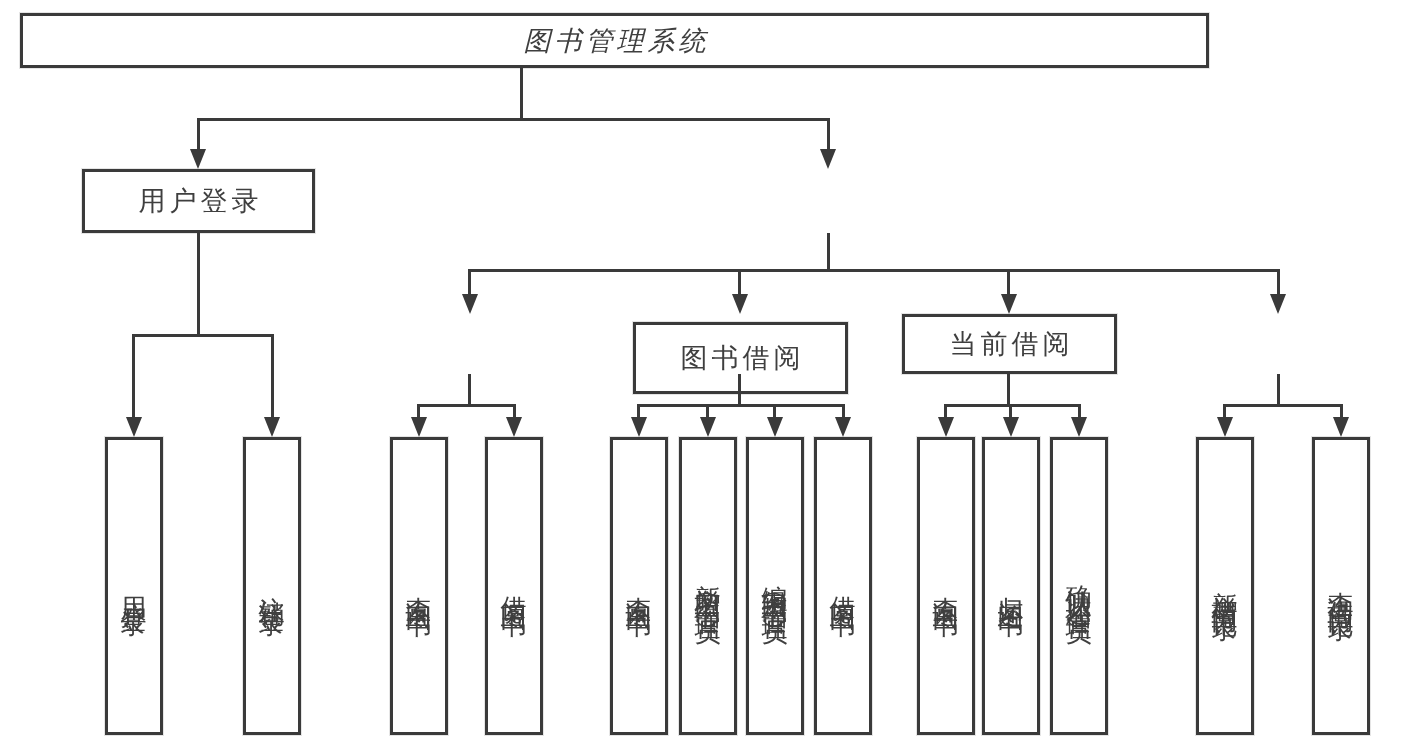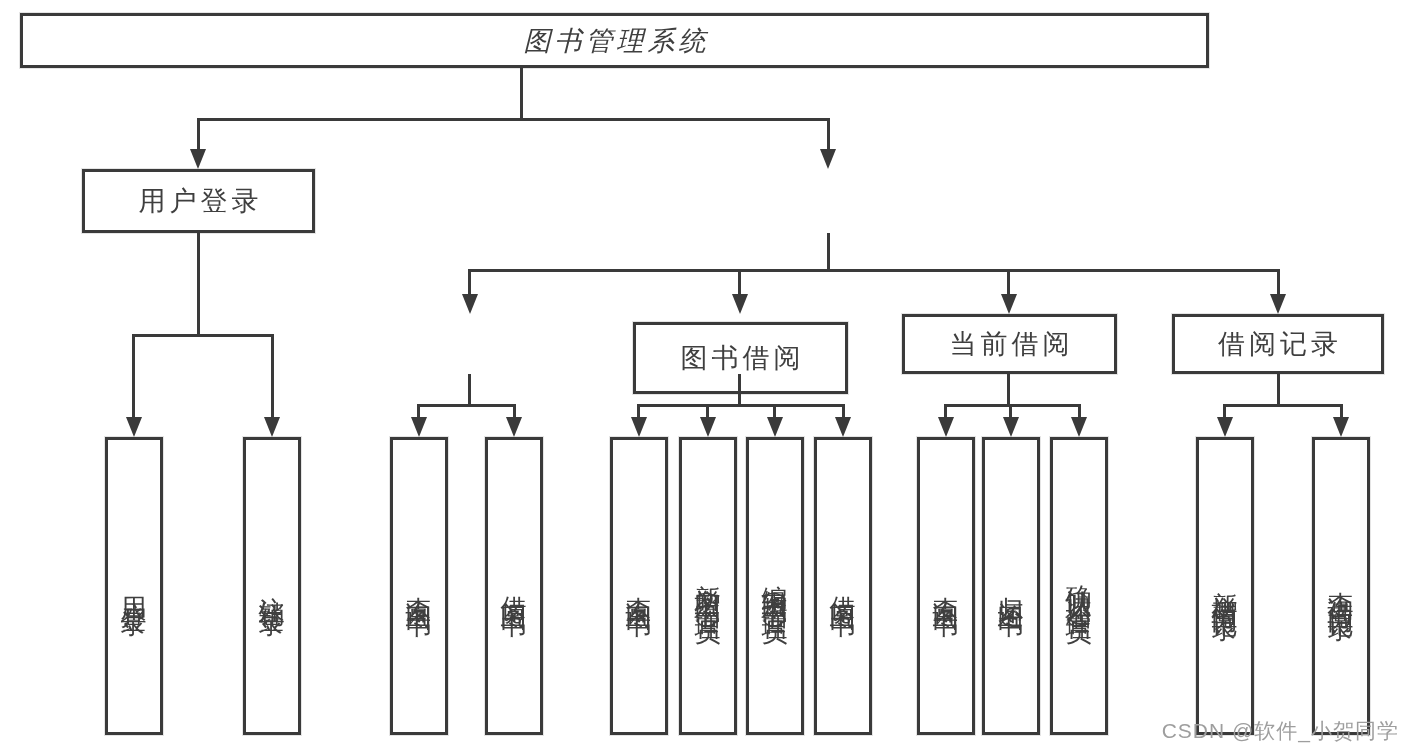--- a/index.html
+++ b/index.html
@@ -96,23 +96,20 @@
   <div class="arrowhead" style="left:1001px; top:294px;"></div>
   <div class="vline" style="left:1277px; top:269px; height:27px;"></div>
   <div class="arrowhead" style="left:1270px; top:294px;"></div>
 
   <div class="box" style="left:633px; top:322px; width:215px; height:72px;">
     <span class="label">图书借阅</span>
   </div>
   <div class="box" style="left:902px; top:314px; width:215px; height:60px;">
     <span class="label">当前借阅</span>
   </div>
-  <div class="box" style="left:1172px; top:314px; width:212px; height:60px;">
-    <span class="label">借阅记录</span>
-  </div>
 
   <div class="vline" style="left:468px; top:374px; height:33px;"></div>
   <div class="hline" style="left:417px; top:404px; width:99px;"></div>
   <div class="vline" style="left:417px; top:404px; height:14px;"></div>
   <div class="arrowhead" style="left:411px; top:417px;"></div>
   <div class="vline" style="left:513px; top:404px; height:14px;"></div>
   <div class="arrowhead" style="left:506px; top:417px;"></div>
 
   <div class="vline" style="left:738px; top:374px; height:33px;"></div>
   <div class="hline" style="left:637px; top:404px; width:208px;"></div>
@@ -174,15 +171,14 @@
   <div class="box leaf" style="left:1050px; top:437px; width:58px; height:298px;">
     <span class="label">确认归还（管理员）</span>
   </div>
   <div class="box leaf" style="left:1196px; top:437px; width:58px; height:298px;">
     <span class="label">新增借阅记录</span>
   </div>
   <div class="box leaf" style="left:1312px; top:437px; width:58px; height:298px;">
     <span class="label">查询借阅记录</span>
   </div>
 
-  <div class="watermark">CSDN @软件_小贺同学</div>
 
 </div>
 
 </body></html>

